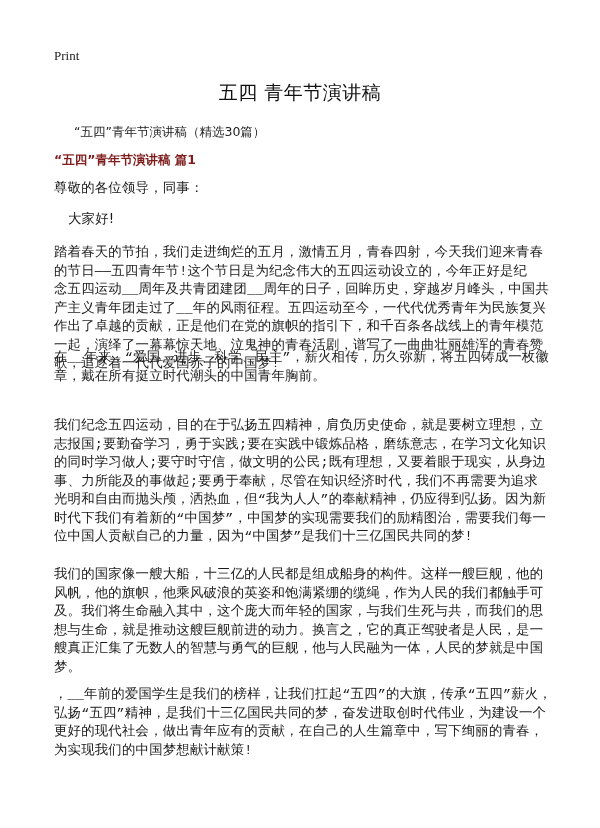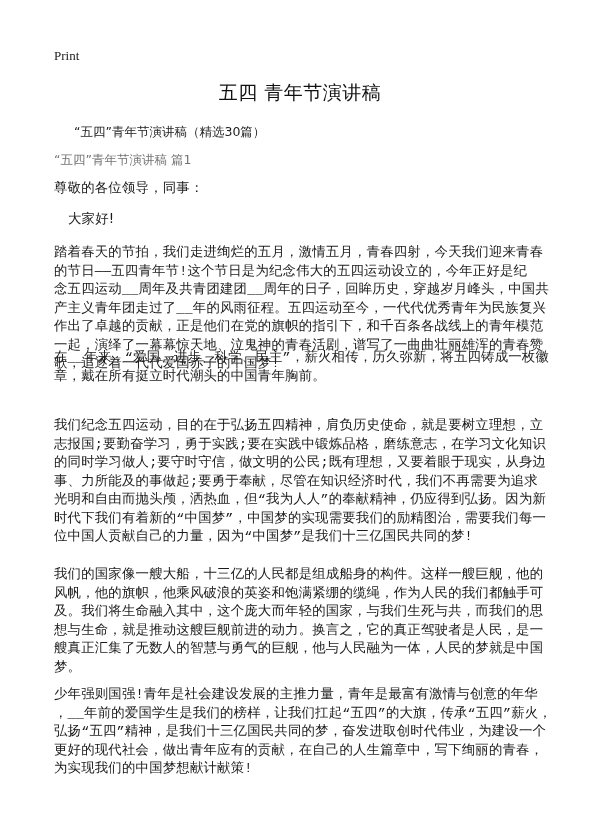--- a/index.html
+++ b/index.html
@@ -4,21 +4,21 @@
 <style>
   html, body { margin: 0; padding: 0; background: #ffffff; }
   body { width: 600px; height: 828px; overflow: hidden; position: relative;
          font-family: "DejaVu Sans", sans-serif; color: #111; }
   .page { position: absolute; left: 0; top: 0; width: 600px; height: 828px; }
   .print-label { position: absolute; left: 54px; top: 48px; font-family: "Liberation Serif", serif;
                  font-size: 13px; color: #222; }
   .title { position: absolute; left: 0; width: 600px; top: 80px; text-align: center;
            font-size: 19px; color: #111; letter-spacing: 0.5px; }
   .subtitle { position: absolute; left: 54px; top: 124px; font-size: 12.5px; color: #222; margin-left: 20px; }
-  .section-heading { position: absolute; left: 54px; top: 152px; font-size: 12.5px; font-weight: normal; color: #737373; }
+  .section-heading { position: absolute; left: 54px; top: 152px; font-size: 12.5px; font-weight: bold; color: #7f1d1d; }
   .para { position: absolute; left: 54px; width: 500px; font-size: 13.4px; line-height: 18.5px;
           color: #1a1a1a; margin: 0; letter-spacing: 0.2px; }
   .para .line { display: block; white-space: nowrap; font-family: Liberation Mono, monospace; }
   #p-greet { top: 179px; }
   #p-hello { top: 210px; margin-left: 14px; }
   #p1 { top: 244px; }
   #p2 { top: 349px; }
   #p3 { top: 417px; }
   #p4 { top: 566px; }
   #p5 { top: 686px; }
@@ -63,19 +63,18 @@
   <p class="para" id="p4">
     <span class="line">我们的国家像一艘大船，十三亿的人民都是组成船身的构件。这样一艘巨舰，他的</span>
     <span class="line">风帆，他的旗帜，他乘风破浪的英姿和饱满紧绷的缆绳，作为人民的我们都触手可</span>
     <span class="line">及。我们将生命融入其中，这个庞大而年轻的国家，与我们生死与共，而我们的思</span>
     <span class="line">想与生命，就是推动这艘巨舰前进的动力。换言之，它的真正驾驶者是人民，是一</span>
     <span class="line">艘真正汇集了无数人的智慧与勇气的巨舰，他与人民融为一体，人民的梦就是中国</span>
     <span class="line">梦。</span>
   </p>
 
   <p class="para" id="p5">
-    <span class="line">少年强则国强!青年是社会建设发展的主推力量，青年是最富有激情与创意的年华</span>
     <span class="line">，__年前的爱国学生是我们的榜样，让我们扛起“五四”的大旗，传承“五四”薪火，</span>
     <span class="line">弘扬“五四”精神，是我们十三亿国民共同的梦，奋发进取创时代伟业，为建设一个</span>
     <span class="line">更好的现代社会，做出青年应有的贡献，在自己的人生篇章中，写下绚丽的青春，</span>
     <span class="line">为实现我们的中国梦想献计献策!</span>
   </p>
 </div>
 
 </body></html>

